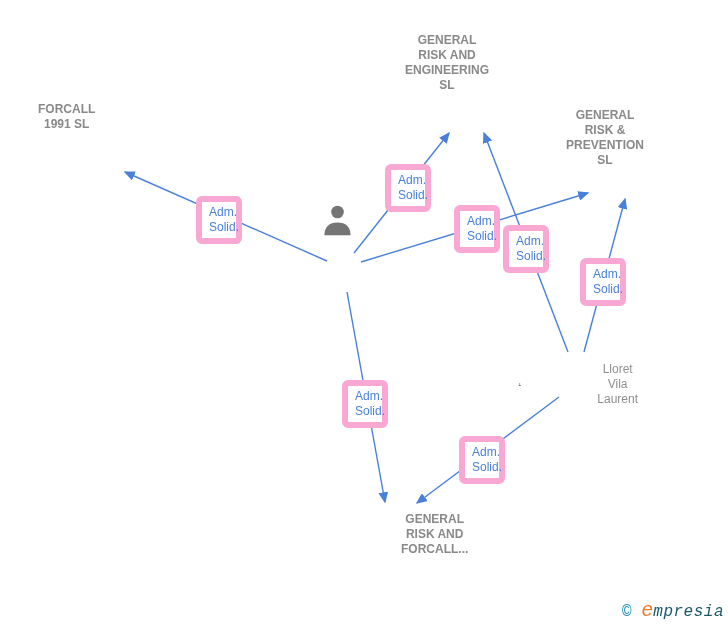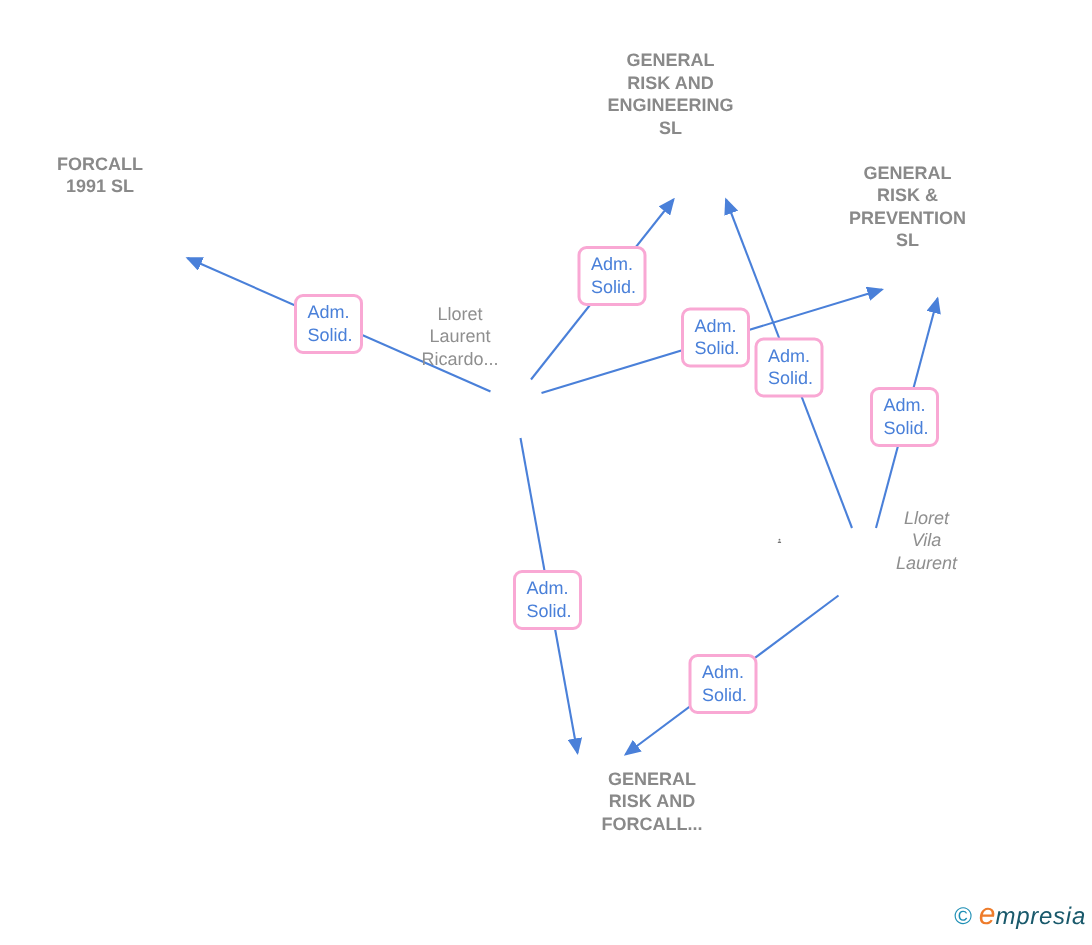--- a/index.html
+++ b/index.html
@@ -11,28 +11,28 @@
   .node{
     position:absolute;display:flex;flex-direction:row;align-items:center;
     text-align:center;cursor:pointer;gap:38px;
   }
   .node-label{font-size:12px;line-height:15px;color:#8a8a8a;}
   .node.company .node-label{font-weight:bold;color:#898989;}
   .node.person .node-label{font-weight:normal;color:#8f8f8f;}
   .node-icon{display:block;}
   .edge-label{
     position:absolute;width:46px;box-sizing:border-box;
-    background:#ffffff;border:2px solid #f9a8d4;border-radius:6px;
+    background:#ffffff;border:6px solid #f9a8d4;border-radius:6px;
     padding:3px 0 3px 7px;font-size:12px;line-height:15px;color:#4a80d9;
     text-align:left;cursor:pointer;
   }
   .gap{height:5px;}
   #brand{
     position:absolute;right:4px;bottom:8px;font-size:16px;cursor:pointer;
-    font-family:Liberation Sans, sans-serif;
+    font-family:Liberation Mono, monospace;
     text-align:center;
   }
   #brand .copy{color:#1e8fb5;font-style:normal;}
   #brand .brand-e{color:#ee7c2b;font-style:italic;font-size:20px;}
   #brand .brand-rest{color:#19596b;font-style:italic;letter-spacing:.5px;}
 </style>
 </head>
 <body>
 
 <svg id="edge-layer">
@@ -101,32 +101,27 @@
     <div>RISK &amp;</div>
     <div>PREVENTION SL</div>
   </div>
   <div class="gap"></div>
   <svg class="node-icon" width="37" height="37" fill="#757575">
       <use href="#ic-building"></use>
     </svg>
 </div>
 
 <div class="node person" style="left:281px;top:202px;width:120px;">
-  <div class="node-label">
-    <div>Lloret</div>
-    <div>Laurent</div>
-    <div>Ricardo...</div>
-  </div>
   <div class="gap"></div>
   <svg class="node-icon" width="37" height="35" fill="#757575">
       <use href="#ic-person"></use>
     </svg>
 </div>
 
-<div class="node person" style="left:518px;top:338px;width:120px;font-style:italic;">
+<div class="node person" style="left:518px;top:362px;width:120px;">
   <svg class="node-icon" width="37" height="35" fill="#757575">
       <use href="#ic-person"></use>
     </svg>
   <div class="gap" style="height:8px;"></div>
   <div class="node-label">
     <div>Lloret Vila</div>
     <div>Laurent</div>
   </div>
 </div>
 

